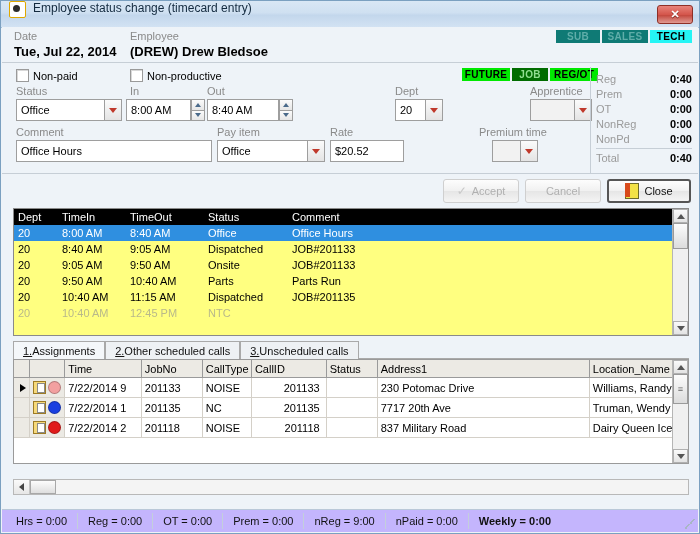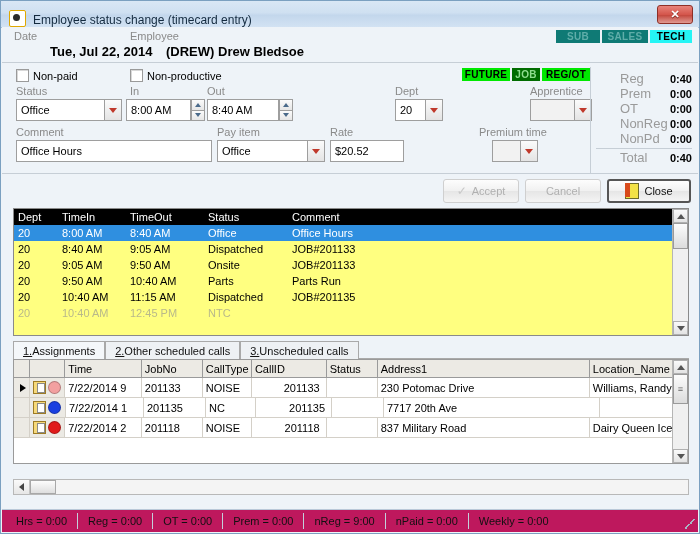--- a/index.html
+++ b/index.html
@@ -14,21 +14,21 @@
     position:absolute;left:0;top:0;width:700px;height:534px;
     box-sizing:border-box;
     background:#eef3f8;
     border:1px solid #7ba0c0;
   }
   
   .titlebar{
     position:absolute;left:0;top:0;width:698px;height:26px;
     background:linear-gradient(to bottom,#d9e7f5 0%,#cfe0f1 45%,#c3d7ec 55%,#d2e2f3 100%);
     border-bottom:1px solid #a8c2dc;
-    display:flex;align-items:flex-end;
+    display:flex;align-items:flex-start;
   }
   .title-icon{
     width:15px;height:15px;margin-left:8px;margin-right:7px;
     background:#fff;border:1.6px solid #e0a800;border-radius:2px;
     position:relative;flex:none;
   }
   .title-icon:after{
     content:"";position:absolute;left:3px;top:3px;width:7px;height:7px;
     border-radius:50%;background:#2b2b2b;
   }
@@ -43,21 +43,21 @@
     display:flex;align-items:center;justify-content:center;
     text-shadow:0 1px 0 #7a241c;
     cursor:pointer;
   }
   
   .formpanel{
     position:absolute;left:1px;top:26px;width:696px;height:146px;
     background:#eef3f8;
   }
   .lbl{color:#8a8a8a;font-size:11px;white-space:nowrap;}
-  .val-strong{color:#000;font-size:13px;font-weight:bold;white-space:nowrap;margin-left:36px;}
+  .val-strong{color:#000;font-size:13px;font-weight:bold;white-space:nowrap;}
   .chk-row{display:flex;align-items:center;gap:4px;}
   .chkbox{
     width:11px;height:11px;background:#fff;border:1px solid #9a9a9a;
     box-shadow:inset 1px 1px 0 #d8d8d8;flex:none;
   }
   .chk-lbl{font-size:11px;color:#000;white-space:nowrap;}
   .field{
     background:#fff;border:1px solid #9e9e9e;
     box-sizing:border-box;height:20px;
     display:flex;align-items:center;
@@ -103,21 +103,21 @@
   .badge.sales{background:#0f7a75;color:#5fada9;}
   .badge.tech{background:#25f5f5;color:#000;}
   .badge.future{background:#00e800;color:#000;}
   .badge.job{background:#006c00;color:#8fdd8f;}
   .badge.regot{background:#00e800;color:#000;}
   
   .totals{
     position:absolute;right:6px;top:44px;width:96px;
   }
   .tot-row{display:flex;justify-content:space-between;height:15px;align-items:center;}
-  .tot-k{color:#9a9a9a;font-size:13px;margin-left:24px;}
+  .tot-k{color:#9a9a9a;font-size:11px;}
   .tot-v{color:#000;font-size:11px;font-weight:bold;}
   .tot-sep{border-top:1px solid #c6ced6;margin:2px 0 1px 0;}
   .vdiv{position:absolute;border-left:1px solid #c6ced6;}
   
   .btnrow{
     position:absolute;right:8px;top:178px;
     display:flex;gap:6px;
   }
   .btn{
     height:24px;min-width:76px;box-sizing:border-box;
@@ -248,21 +248,21 @@
     border-right:1px solid #c4c4c4;display:flex;align-items:center;justify-content:center;cursor:pointer;
   }
   .hs-arrow i{width:0;height:0;border-top:4px solid transparent;border-bottom:4px solid transparent;border-right:5px solid #444;}
   .hs-thumb{
     width:26px;background:linear-gradient(to bottom,#fcfcfc,#dedede);
     border:1px solid #a8a8a8;box-sizing:border-box;cursor:pointer;
   }
   
   .statusbar{
     position:absolute;left:1px;bottom:1px;width:696px;height:22px;
-    background:#be185d;border-top:1px solid #b9c8d8;
+    background:#c4b5fd;border-top:1px solid #b9c8d8;
     display:flex;align-items:center;font-size:11px;color:#111;
   }
   .st-cell{
     padding:0 10px;height:16px;display:flex;align-items:center;
     border-right:1px solid #c3cfdb;white-space:nowrap;
   }
   .st-cell:first-child{padding-left:14px;}
   .grip{
     position:absolute;right:3px;bottom:3px;width:10px;height:10px;
     background:
@@ -299,21 +299,21 @@
       <div class="chkbox"></div>
       <div class="chk-lbl">Non-paid</div>
     </div>
     <div class="chk-row" style="position:absolute;left:128px;top:42px;">
       <div class="chkbox"></div>
       <div class="chk-lbl">Non-productive</div>
     </div>
 
     <div style="position:absolute;left:460px;top:41px;display:flex;gap:2px;">
       <div class="badge future" style="width:48px;">FUTURE</div>
-      <div class="badge job" style="width:28px;">JOB</div>
+      <div class="badge job" style="width:36px;">JOB</div>
       <div class="badge regot" style="width:48px;">REG/OT</div>
     </div>
 
     <div style="position:absolute;left:14px;top:58px;" class="lbl"><span>Status</span></div>
     <div style="position:absolute;left:128px;top:58px;" class="lbl">In</div>
     <div style="position:absolute;left:205px;top:58px;" class="lbl">Out</div>
     <div style="position:absolute;left:393px;top:58px;" class="lbl">Dept</div>
     <div style="position:absolute;left:528px;top:58px;" class="lbl">Apprentice</div>
 
     <div class="combo" style="position:absolute;left:14px;top:72px;width:106px;">
@@ -536,20 +536,21 @@
       <div class="k-ico">
         <span class="doc-ico"></span>
         <span class="dot" style="background:#1a3fe0;"></span>
       </div>
       <div class="k-time">7/22/2014 1</div>
       <div class="k-job">201135</div>
       <div class="k-ctype">NC</div>
       <div class="k-cid">201135</div>
       <div class="k-status"></div>
       <div class="k-addr">7717 20th Ave</div>
+      <div class="k-loc">Truman, Wendy</div>
     </div>
 
     <div class="drow">
       <div class="k-sel"></div>
       <div class="k-ico">
         <span class="doc-ico"></span>
         <span class="dot" style="background:#e01a1a;"></span>
       </div>
       <div class="k-time">7/22/2014 2</div>
       <div class="k-job">201118</div>
@@ -578,17 +579,17 @@
     <div class="hs-thumb"></div>
   </div>
 
   <div class="statusbar">
     <div class="st-cell">Hrs = 0:00</div>
     <div class="st-cell">Reg = 0:00</div>
     <div class="st-cell">OT = 0:00</div>
     <div class="st-cell">Prem = 0:00</div>
     <div class="st-cell">nReg = 9:00</div>
     <div class="st-cell">nPaid = 0:00</div>
-    <div class="st-cell" style="border-right:none;">Weekly = 0:00</div>
+    <div class="st-cell" style="border-right:none;font-weight:bold;">Weekly = 0:00</div>
     <div class="grip"></div>
   </div>
 
 </div>
 
 </body></html>

